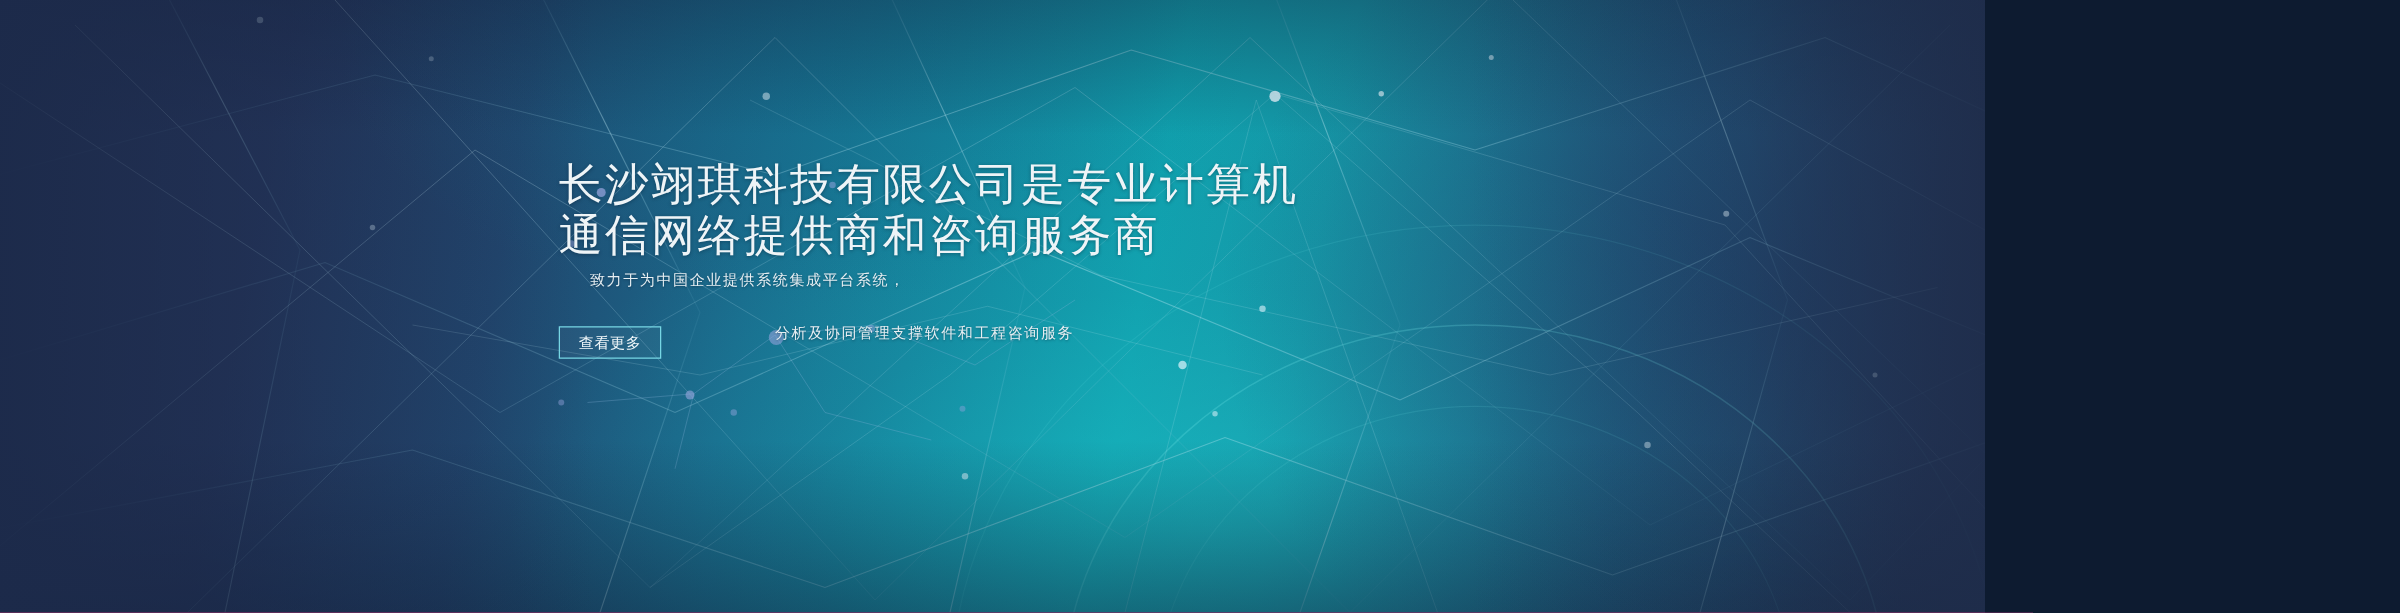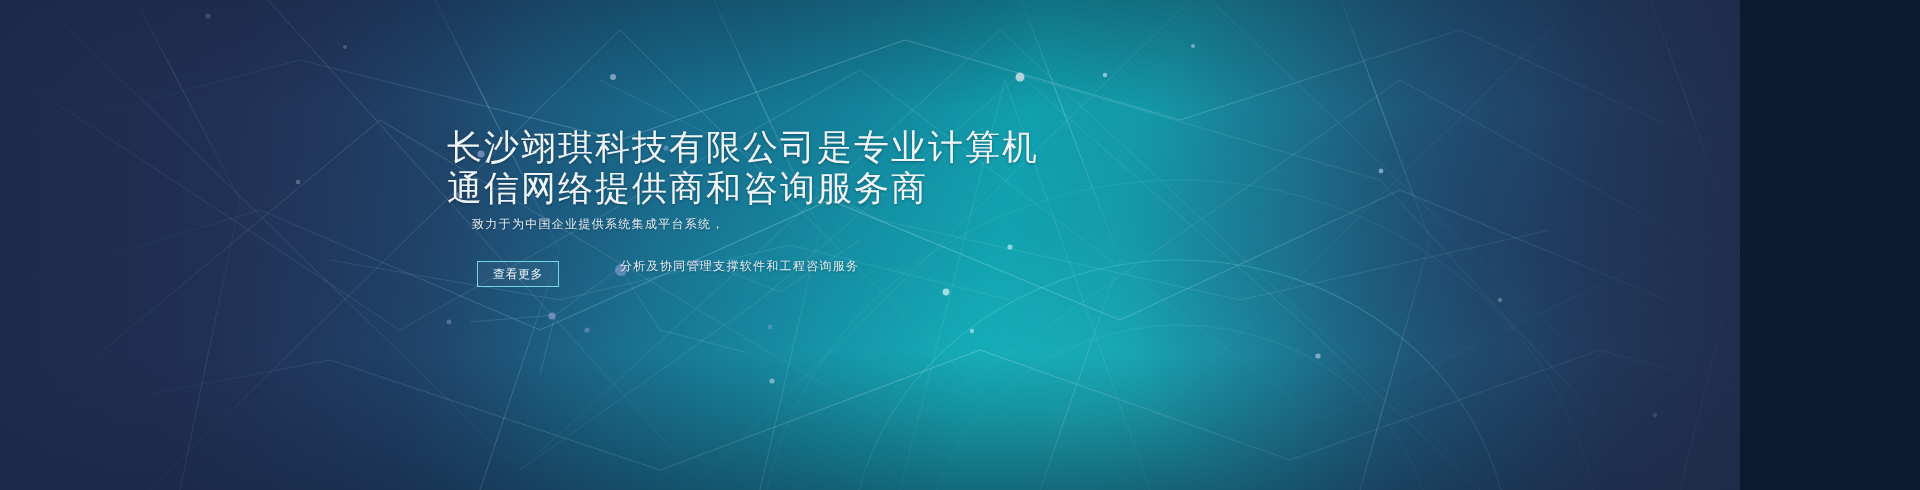--- a/index.html
+++ b/index.html
@@ -1,20 +1,20 @@
 <!DOCTYPE html>
 <html><head>
 <meta charset="utf-8">
 <title>Hero Banner</title>
 <style>
   html,body{margin:0;padding:0;background:#0d1b30;}
   *{box-sizing:border-box;}
   .stage{
     position:relative;
-    width:1740px;height:490px;
+    width:1588px;height:490px;
     overflow:hidden;
     font-family:"Liberation Serif","DejaVu Serif",serif;
     background:#ec4899;
   }
   
   .bg-base{
     position:absolute;inset:0;
     background:linear-gradient(100deg,
       #243356 0%,
       #24355b 14%,
@@ -87,21 +87,20 @@
     width:82px;height:26px;
     border:1px solid #76d6e4;
     background:rgba(255,255,255,0.04);
     color:#f0f7fa;
     font-family:"Liberation Sans","DejaVu Sans",sans-serif;
     font-size:12px;
     letter-spacing:0.5px;
     display:flex;align-items:center;justify-content:center;
     cursor:pointer;
     text-decoration:none;
-    margin-left:30px;
   }
 </style>
 </head>
 <body>
 
 <div class="stage">
 
   <div class="bg-base"></div>
   <div class="bg-radial-b"></div>
   <div class="bg-radial-a"></div>

